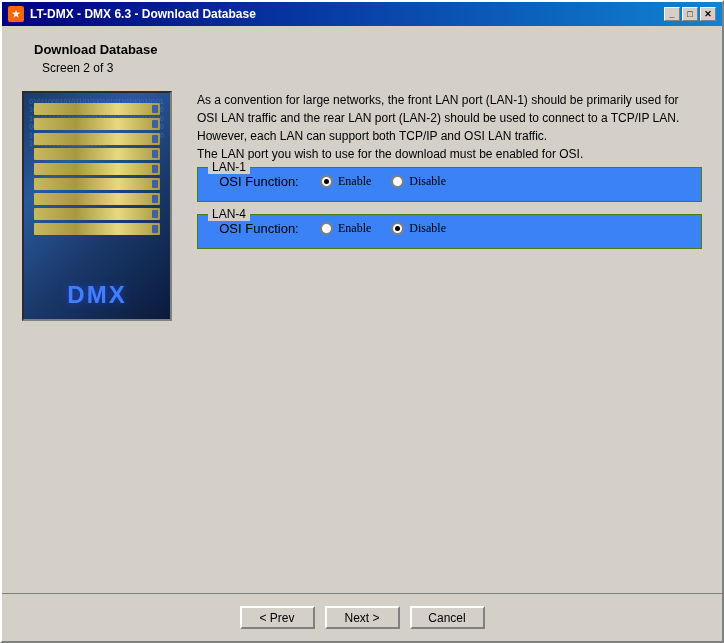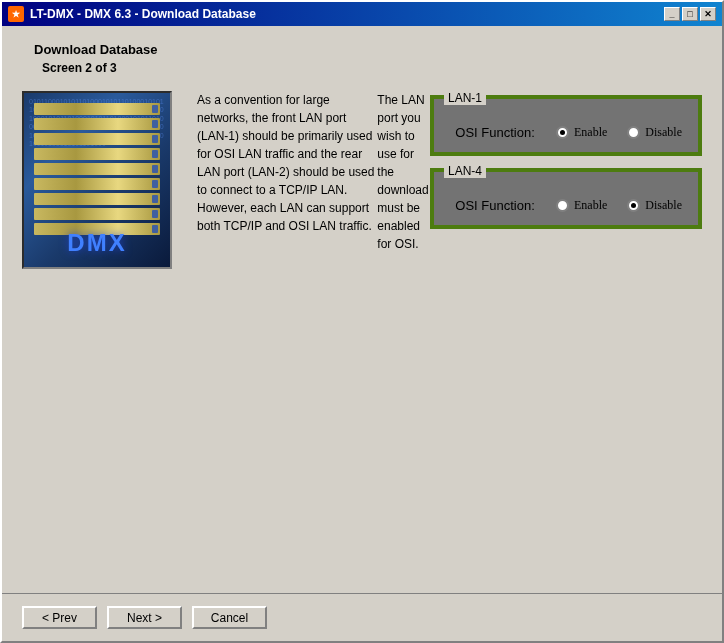--- a/index.html
+++ b/index.html
@@ -91,38 +91,37 @@
       font-weight: bold;
       font-size: 13px;
       margin-bottom: 4px;
       margin-left: 12px;
     }
 
     .page-subtitle {
       font-size: 12px;
       margin-bottom: 16px;
       margin-left: 20px;
-      font-weight: bold;
     }
 
     .main-area {
       display: flex;
       gap: 20px;
       flex: 1;
     }
 
     
     .image-panel {
       width: 155px;
       flex-shrink: 0;
     }
 
     .dmx-image {
       width: 150px;
-      height: 178px;
+      height: 230px;
       background: linear-gradient(135deg, #1a3a6b 0%, #2a5a9b 30%, #1a3a6b 60%, #0a1a3b 100%);
       border: 2px inset #808080;
       position: relative;
       overflow: hidden;
       display: flex;
       flex-direction: column;
       justify-content: flex-end;
     }
 
     
@@ -175,42 +174,42 @@
       line-height: 1.2;
       overflow: hidden;
       word-break: break-all;
       padding: 5px;
     }
 
     
     .text-panel {
       flex: 1;
       display: flex;
-      flex-direction: row;
+      flex-direction: column;
     }
 
     .description-text {
       font-size: 12px;
       line-height: 1.5;
       color: #000;
     }
 
     
     .lan-groups {
       display: flex;
       flex-direction: column;
       gap: 12px;
       margin-top: 4px;
     }
 
     .lan-group {
-      border: 4px solid #4d7c0f;
-      padding: 22px 16px 12px;
+      border: 1px solid #4d7c0f;
+      padding: 2px 16px 12px;
       position: relative;
-      background: #737373;
+      background: #3b82f6;
     }
 
     .lan-legend {
       position: absolute;
       top: -8px;
       left: 10px;
       background: #d4d0c8;
       padding: 0 4px;
       font-size: 12px;
       font-weight: normal;
@@ -263,20 +262,21 @@
       height: 5px;
       border-radius: 50%;
       background: black;
     }
 
     
     .button-bar {
       border-top: 1px solid #808080;
       padding: 12px 20px;
       display: flex;
+      justify-content: center;
       gap: 10px;
       background: #d4d0c8;
       flex-shrink: 0;
     }
 
     .win-btn {
       min-width: 75px;
       height: 23px;
       padding: 2px 10px;
       background: #d4d0c8;

